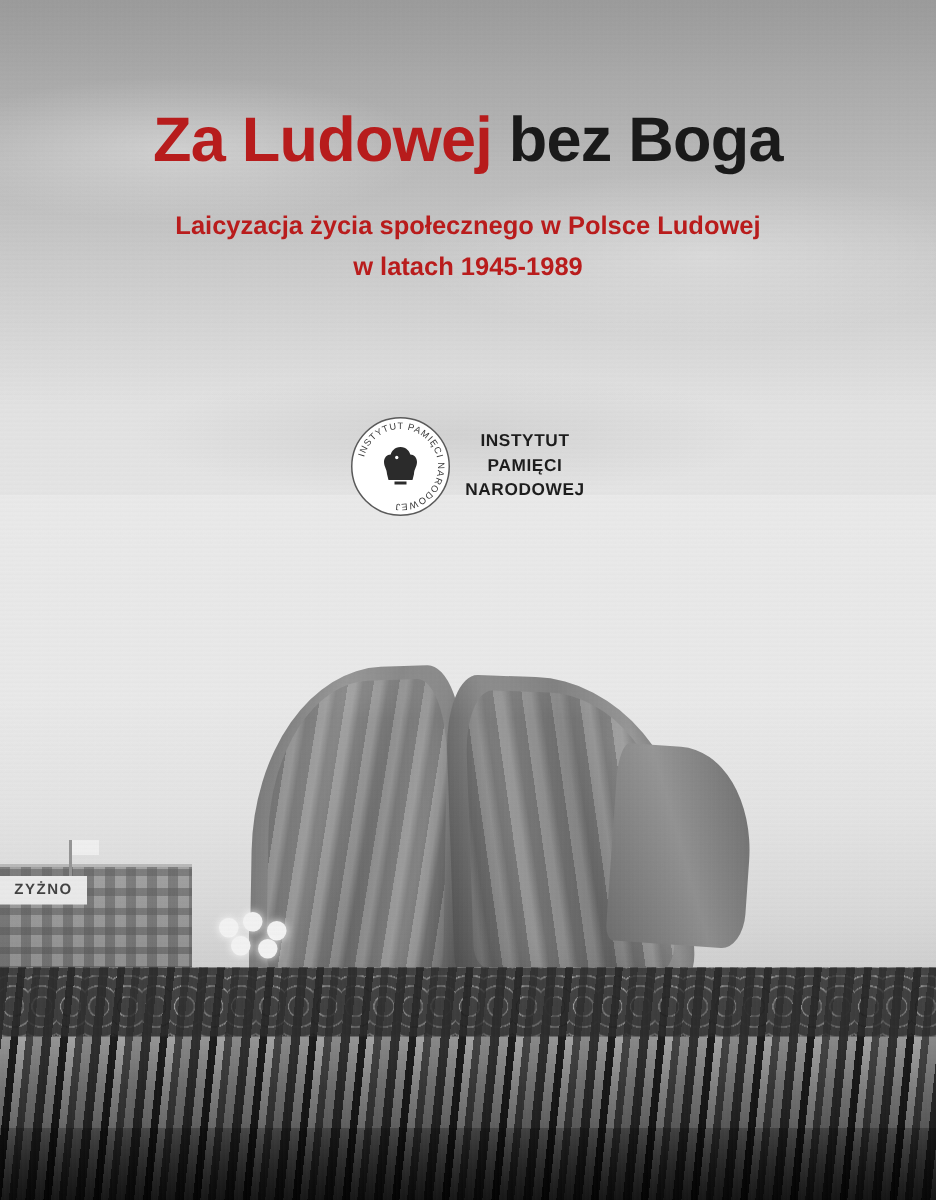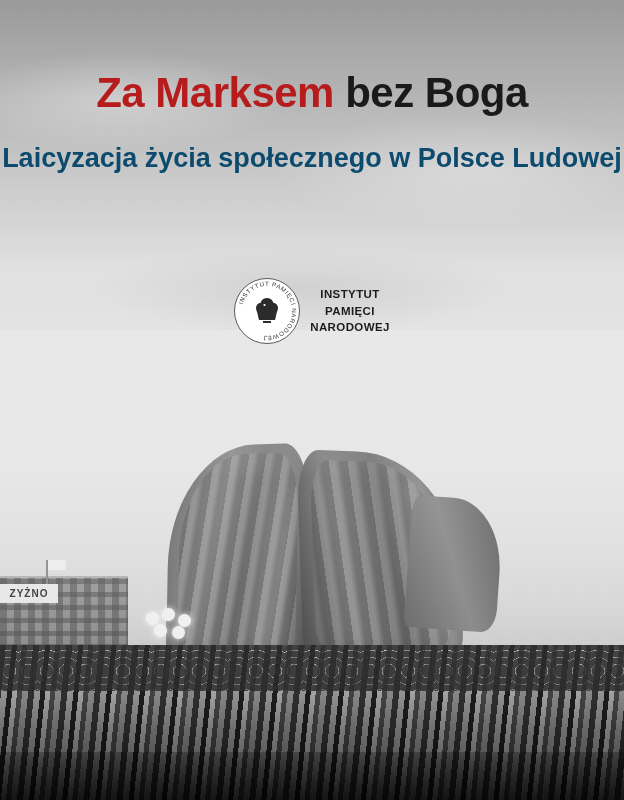--- a/index.html
+++ b/index.html
@@ -239,23 +239,23 @@
     letter-spacing: -0.5px;
     color: #1a1a1a;
     line-height: 1.1;
     margin: 0;
   }
   .main-title .accent {
     color: #b71c1c;
   }
   .subtitle {
     margin: 22px 0 0 0;
-    font-size: 27px;
+    font-size: 17px;
     font-weight: 700;
-    color: #0c4a6e;
+    color: #b91c1c;
     line-height: 1.55;
   }
   .subtitle-line2 {
     display: block;
   }
 
   
   .logo {
     position: absolute;
     left: 0; top: 278px;
@@ -323,23 +323,24 @@
     <div class="lamp-ball" style="left:34px; top:18px;"></div>
   </div>
 
   <div class="fog"></div>
   <div class="crowd"></div>
   <div class="crowd-heads"></div>
   <div class="crowd-bottom-dark"></div>
   <div class="sky-grain"></div>
 
   <div class="title-area">
-    <h1 class="main-title"><span class="accent">Za Marksem</span><span> bez Boga</span></h1>
+    <h1 class="main-title"><span class="accent">Za Ludowej</span><span> bez Boga</span></h1>
     <p class="subtitle">
       <span>Laicyzacja życia społecznego w Polsce Ludowej</span>
+      <span class="subtitle-line2">w latach 1945-1989</span>
     </p>
   </div>
 
   <div class="logo">
     <div class="logo-seal">
       <svg class="ring-text" viewBox="0 0 64 64">
         <defs>
           <path id="circlePath" d="M 32,32 m -25,0 a 25,25 0 1,1 50,0 a 25,25 0 1,1 -50,0"></path>
         </defs>
         <text font-size="6.2" font-family="'Liberation Sans', sans-serif" fill="#3a3a3a" letter-spacing="0.6">

